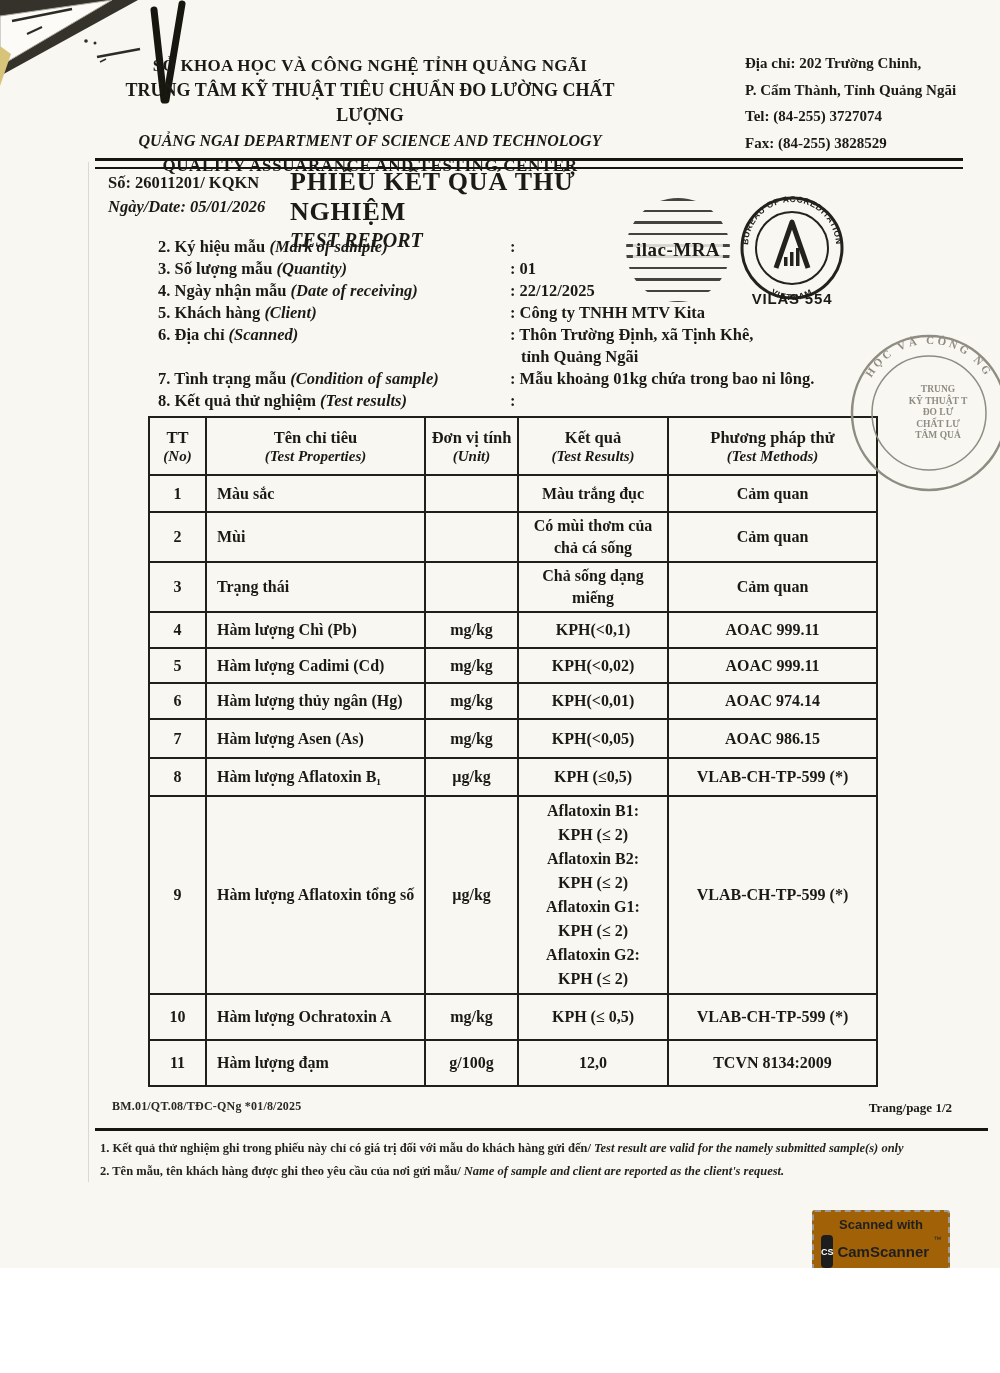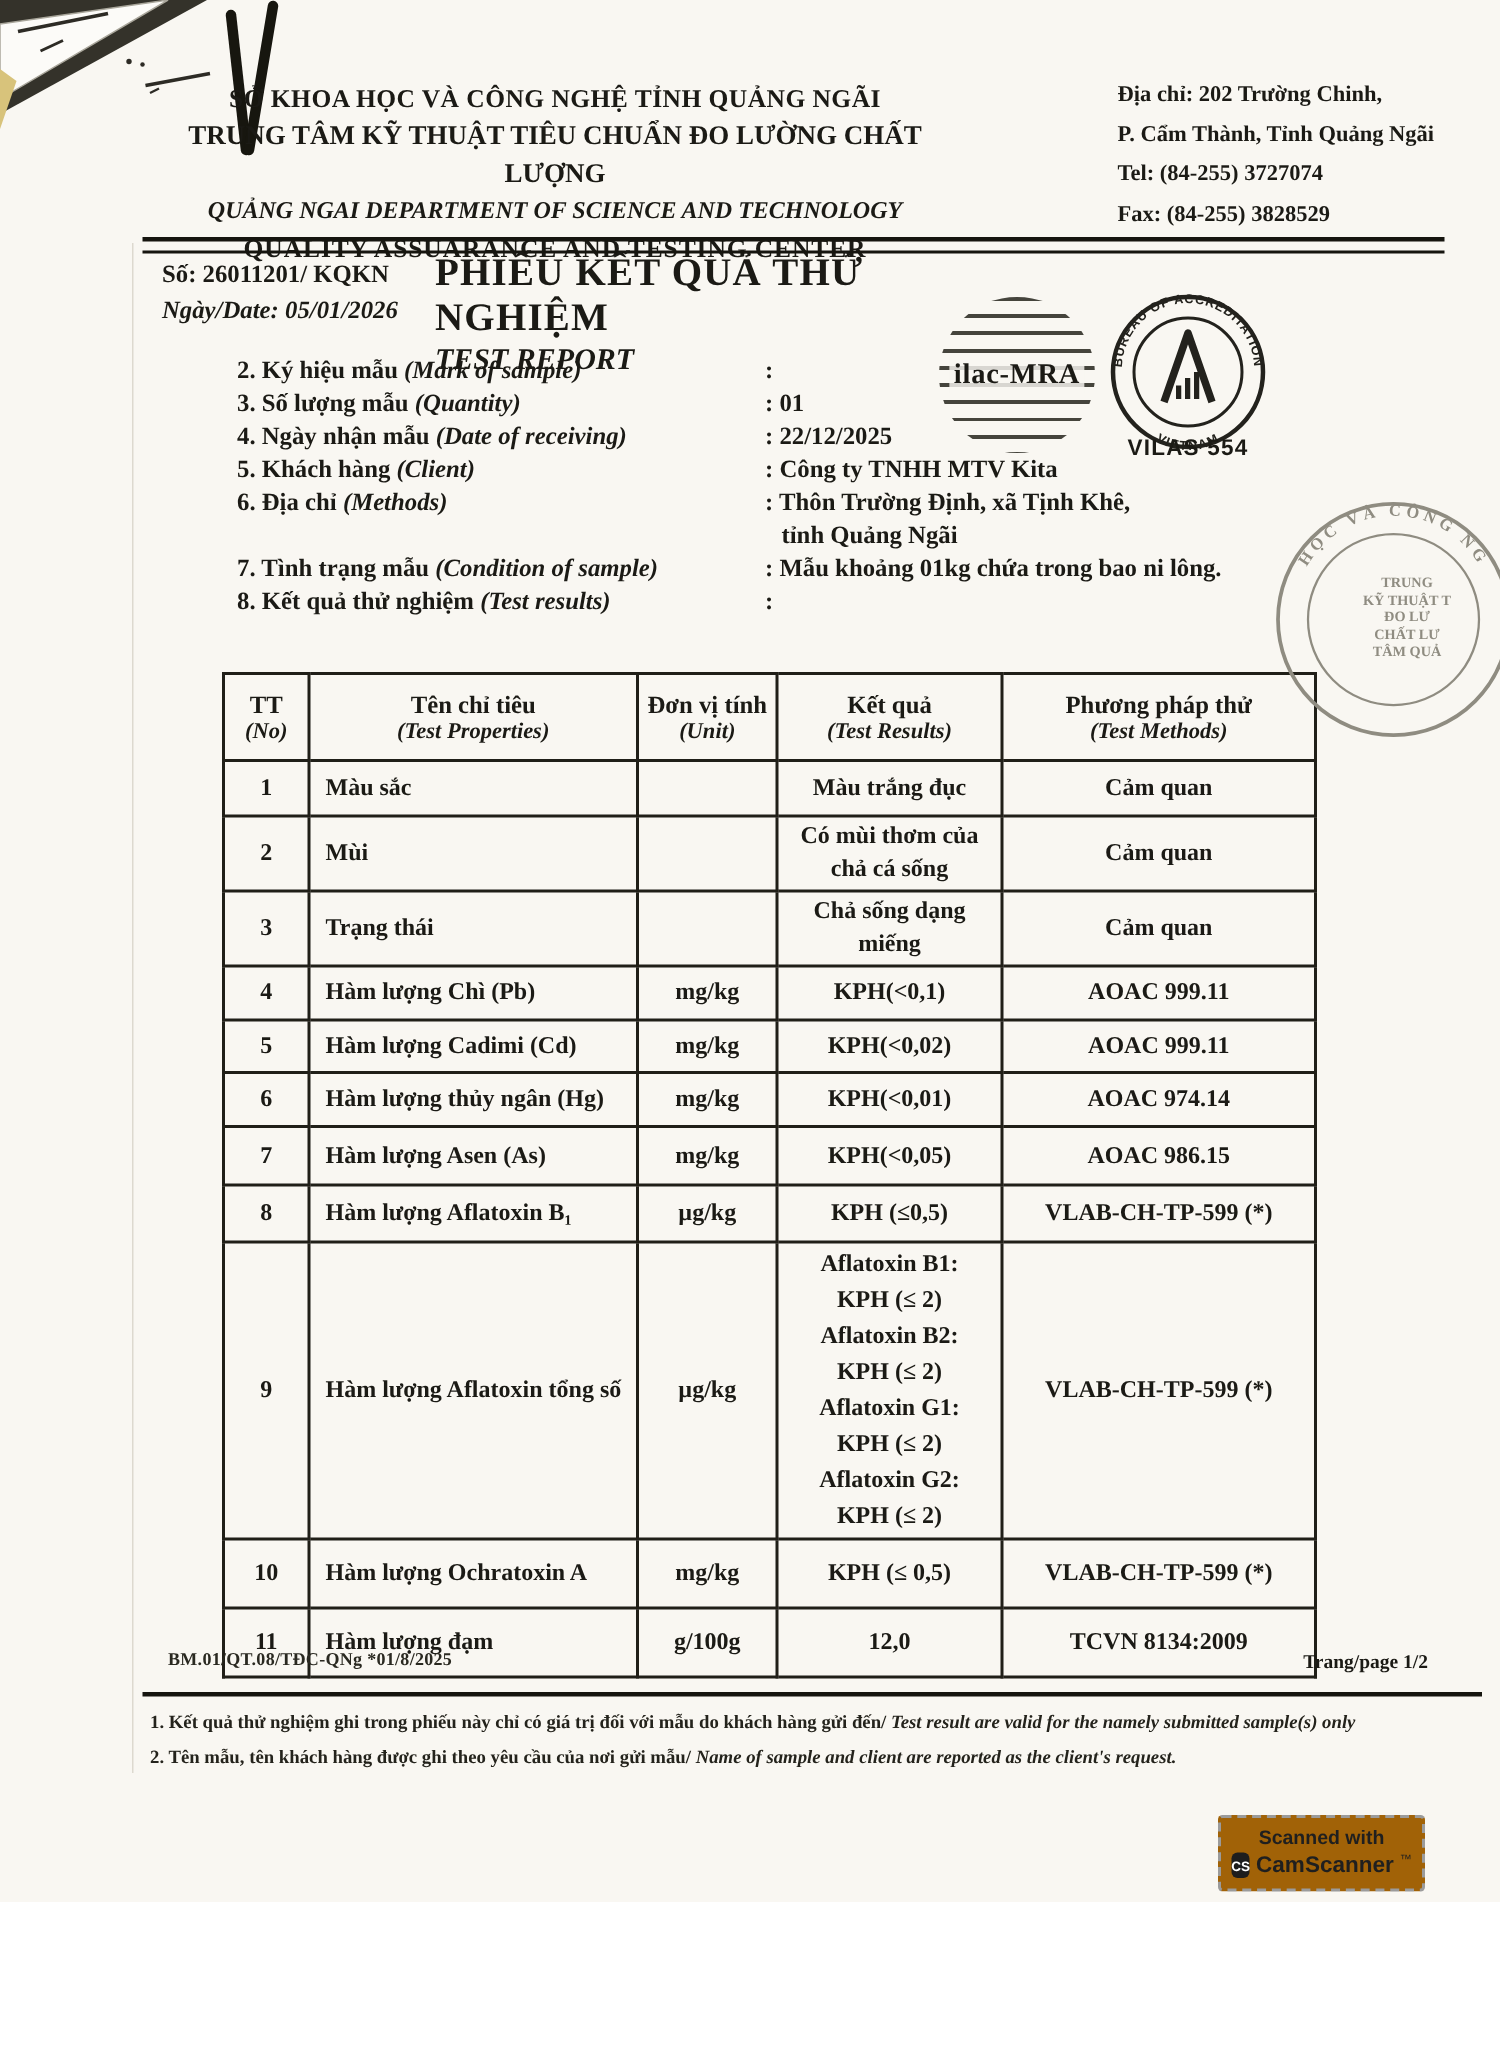--- a/index.html
+++ b/index.html
@@ -36,21 +36,21 @@
 
   
   .info-list{position:absolute;left:158px;top:236px;width:800px;font-size:16.5px;font-weight:bold;line-height:22px;}
   .info-row{display:flex;}
   .info-label{width:352px;flex-shrink:0;}
   .info-en{font-style:italic;}
   .info-value{flex:1;}
   .info-value-line + .info-value-line{padding-left:11px;}
 
   
-  .results-table{position:absolute;left:148px;top:448px;width:728px;border-collapse:collapse;
+  .results-table{position:absolute;left:148px;top:416px;width:728px;border-collapse:collapse;
         table-layout:fixed;font-weight:bold;}
   .results-table col.w1{width:57px;} .results-table col.w2{width:219px;}
   .results-table col.w3{width:93px;} .results-table col.w4{width:150px;}
   .results-table col.w5{width:209px;}
   .results-table th,.results-table td{border:2px solid #201f18;padding:2px 4px;text-align:center;vertical-align:middle;}
   .results-table thead tr{height:58px;}
   .th-main{font-size:16.5px;}
   .th-sub{font-size:15px;font-style:italic;font-weight:bold;}
   .results-table td{font-size:16px;}
   .td-prop{text-align:left !important;padding-left:10px !important;}
@@ -75,21 +75,21 @@
   .page-no{position:absolute;left:772px;top:1100px;width:180px;text-align:right;font-size:13px;font-weight:bold;}
   .footer-rule{position:absolute;left:95px;top:1128px;width:893px;height:3px;background:#16150f;}
   .footnotes{position:absolute;left:100px;top:1137px;width:898px;font-size:12.5px;font-weight:bold;line-height:23px;color:#24231c;}
   .fn-en{font-style:italic;}
 
   
   .scan-badge{position:absolute;left:812px;top:1210px;width:120px;padding:5px 7px 7px;border:2px dashed #9b9b9b;
         border-radius:3px;background:#a16207;text-align:center;font-family:"Liberation Sans",sans-serif;color:#1f1f1f;}
   .sb1{font-size:13px;font-weight:bold;}
   .sb2{display:flex;align-items:center;justify-content:center;gap:4px;margin-top:3px;}
-  .cs-mini{display:inline-flex;align-items:center;justify-content:center;width:17px;height:17px;border-radius:4px;
+  .cs-mini{display:inline-flex;align-items:center;justify-content:center;width:17px;height:33px;border-radius:4px;
         background:#1d1d1d;color:#fff;font-size:9px;font-weight:bold;}
   .sb-brand{font-size:15px;font-weight:bold;}
   .tm{font-size:8px;align-self:flex-start;}
 
   
   .bottom-bar{position:absolute;left:0;top:1268px;width:1000px;height:105px;background:#ffffff;
         font-family:"Liberation Sans",sans-serif;}
 </style>
 </head>
 <body>
@@ -176,21 +176,21 @@
           <div class="info-value-line">: 22/12/2025</div>
         </div>
       </div>
       <div class="info-row">
         <div class="info-label"><span class="info-no">5. </span><span class="info-vi">Khách hàng </span><span class="info-en">(Client)</span></div>
         <div class="info-value">
           <div class="info-value-line">: Công ty TNHH MTV Kita</div>
         </div>
       </div>
       <div class="info-row">
-        <div class="info-label"><span class="info-no">6. </span><span class="info-vi">Địa chỉ </span><span class="info-en">(Methods)</span></div>
+        <div class="info-label"><span class="info-no">6. </span><span class="info-vi">Địa chỉ </span><span class="info-en">(Scanned)</span></div>
         <div class="info-value">
           <div class="info-value-line">: Thôn Trường Định, xã Tịnh Khê,</div>
           <div class="info-value-line">tỉnh Quảng Ngãi</div>
         </div>
       </div>
       <div class="info-row">
         <div class="info-label"><span class="info-no">7. </span><span class="info-vi">Tình trạng mẫu </span><span class="info-en">(Condition of sample)</span></div>
         <div class="info-value">
           <div class="info-value-line">: Mẫu khoảng 01kg chứa trong bao ni lông.</div>
         </div>

